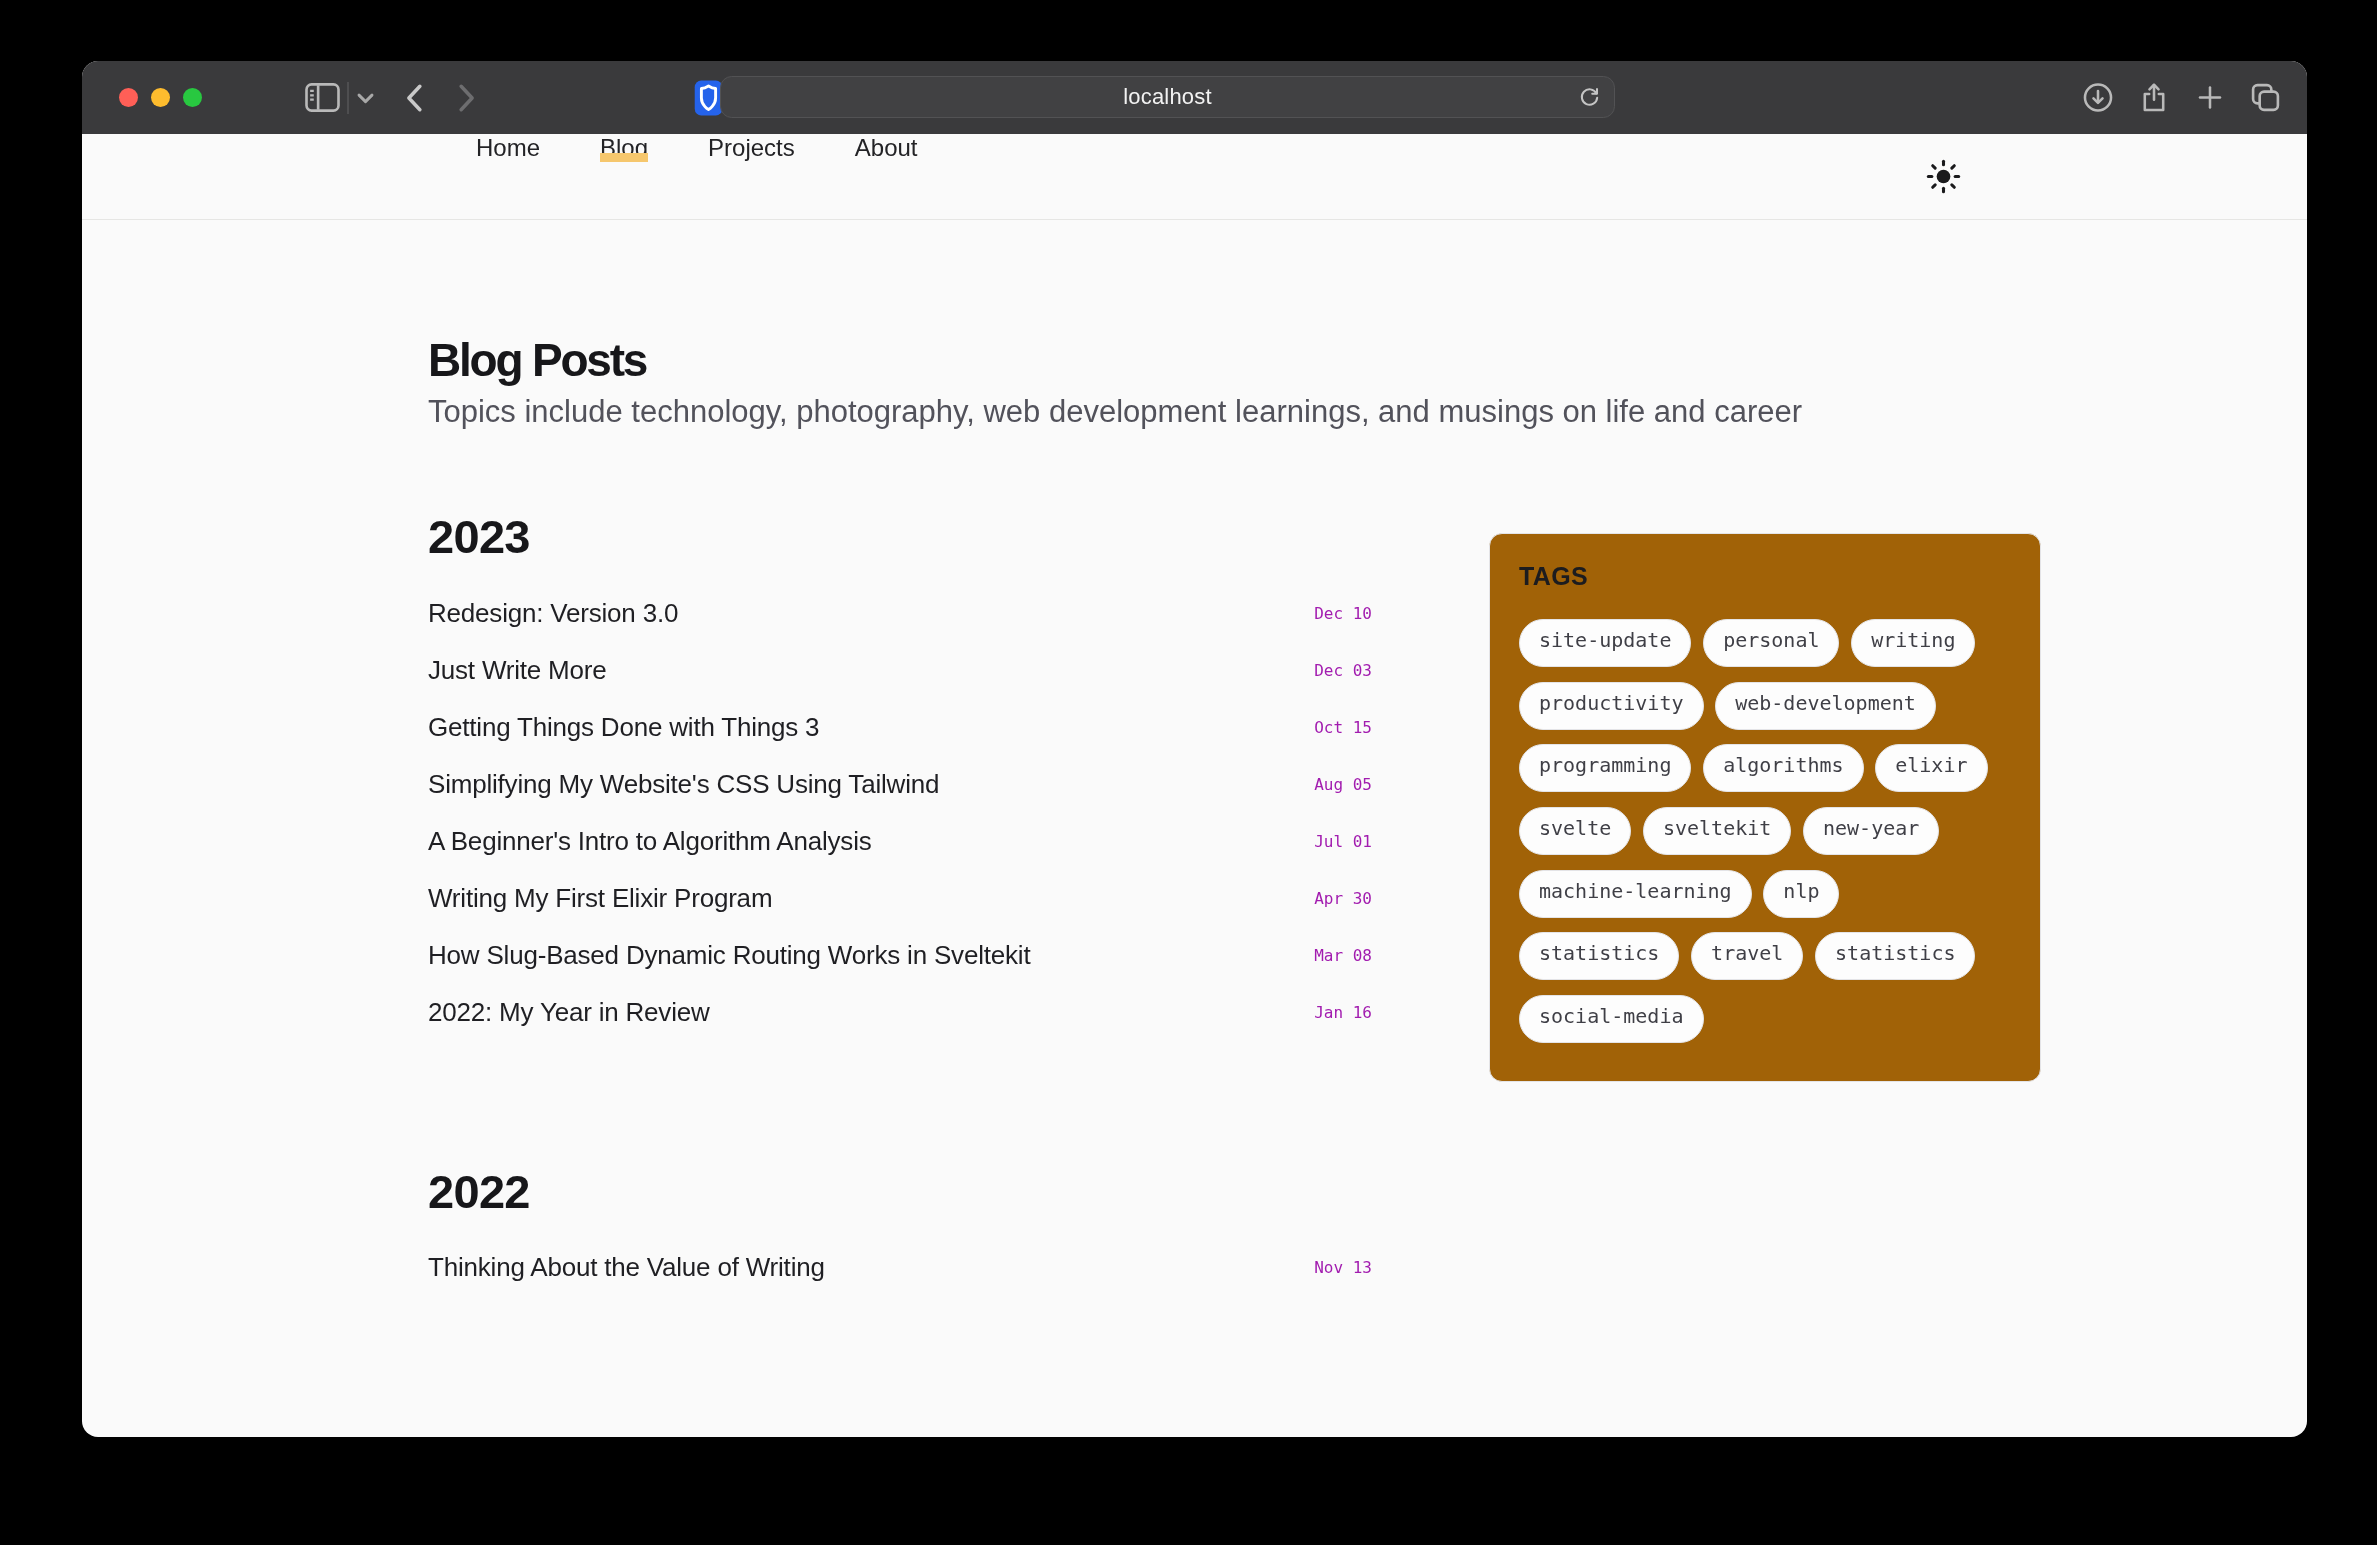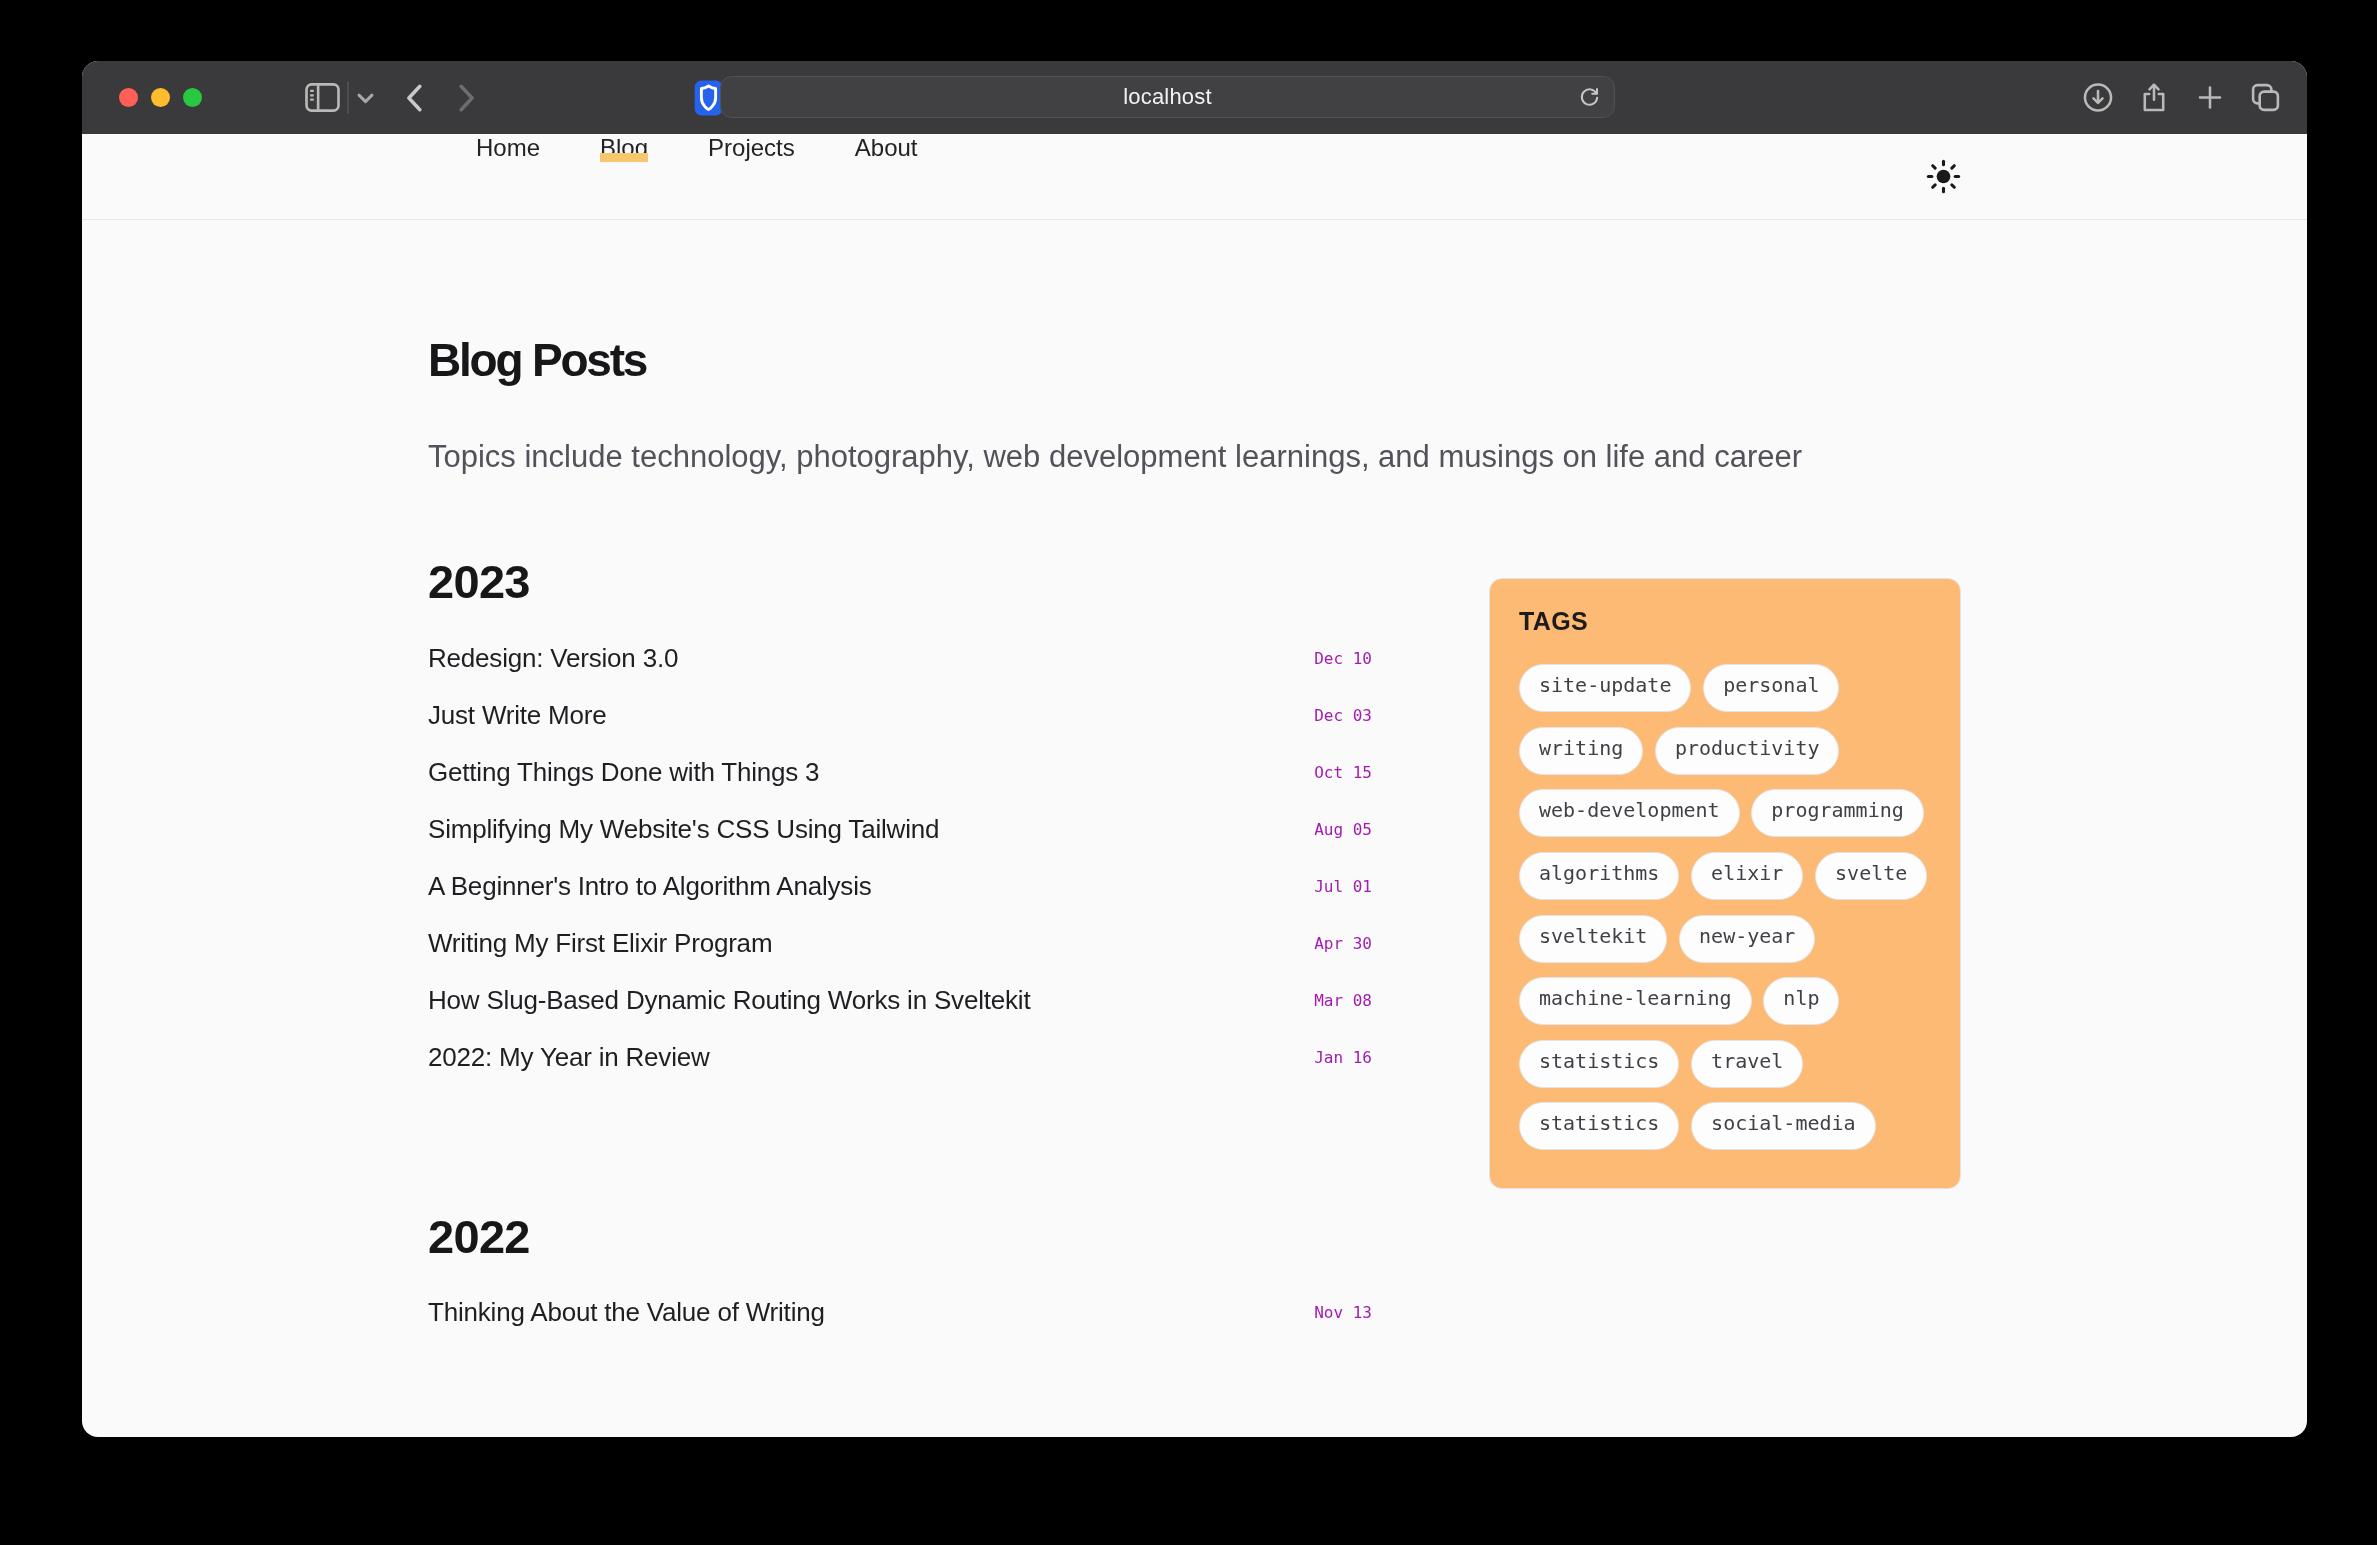--- a/index.html
+++ b/index.html
@@ -35,34 +35,34 @@
   .nav-item { position:relative; display:flex; align-items:center; font-size:24px;
               color:#232326; background:none; border:none; cursor:pointer;
               font-family:"Liberation Sans", sans-serif; }
   .nav-item.active::after { content:""; position:absolute; left:50%; transform:translateX(-50%);
               bottom:0; width:48px; height:9.5px; background:var(--accent,#f6c76d); }
   .theme-toggle { margin-left:auto; display:flex; align-items:center; background:none; border:none; cursor:pointer; }
 
   
   .content { padding:0 346px; }
   .page-title { margin-top:113px; font-size:46px; font-weight:bold; letter-spacing:-2.2px; color:#17171a; }
-  .page-subtitle { margin-top:45px; font-size:31px; line-height:1.62; color:#52525b; max-width:1435px; }
+  .page-subtitle { font-size:31px; line-height:1.62; color:#52525b; max-width:1435px; }
 
   .main-row { margin-top:72px; display:flex; gap:117px; align-items:flex-start; }
   .posts-col { width:944px; flex:none; }
   .year-section { margin-bottom:0; }
   .year-section + .year-section { margin-top:123px; }
   .year-heading { font-size:47px; font-weight:bold; letter-spacing:-0.7px; color:#17171a; margin-bottom:20.5px; }
   .post-row { height:57px; display:flex; align-items:center; justify-content:space-between;
               text-decoration:none; cursor:pointer; }
   .post-title { font-size:26px; color:#1f1f23; letter-spacing:-0.2px; }
   .post-date { font-size:16px; color:#a21caf; font-family:"DejaVu Sans Mono", monospace; }
 
-  .tags-panel { margin-top:24px; width:472px; flex:none; border:1.5px solid #e4e4e7;
-                border-radius:13px; padding:28px 29px 38px 29px; background:#fdba74; }
+  .tags-panel { margin-top:24px; width:552px; flex:none; border:1.5px solid #e4e4e7;
+                border-radius:13px; padding:28px 29px 38px 29px; background:#a16207; }
   .tags-title { font-size:25px; font-weight:bold; letter-spacing:0.4px; color:#1c1c1f; }
   .tag-list { margin-top:28px; display:flex; flex-wrap:wrap; gap:14.6px 11.7px; }
   .tag-pill { font-family:"DejaVu Sans Mono", monospace; font-size:20px; color:#3f3f46;
               background:#fdfdfd; border:1.5px solid #e4e4e7; border-radius:731px;
               padding:8px 19px 14px 19px; cursor:pointer; white-space:nowrap; }
 
   svg { display:block; }
 </style>
 </head>
 <body>

